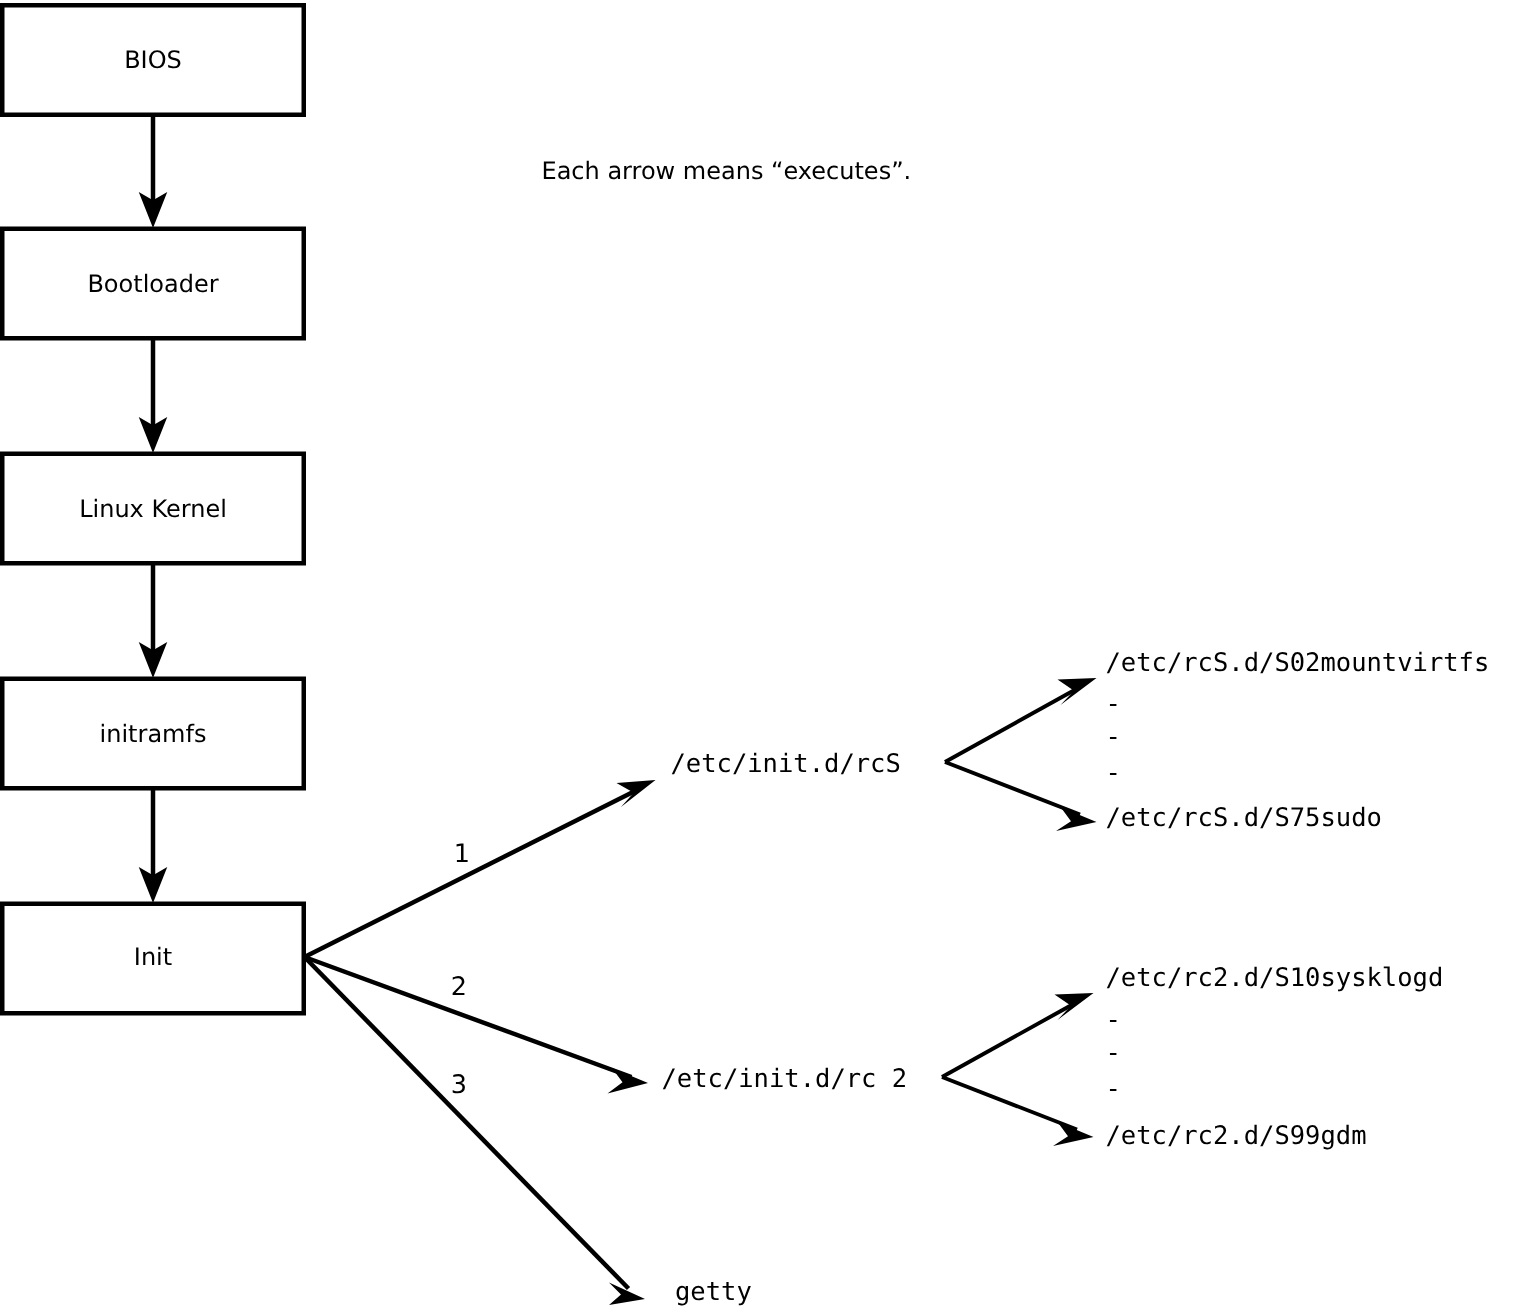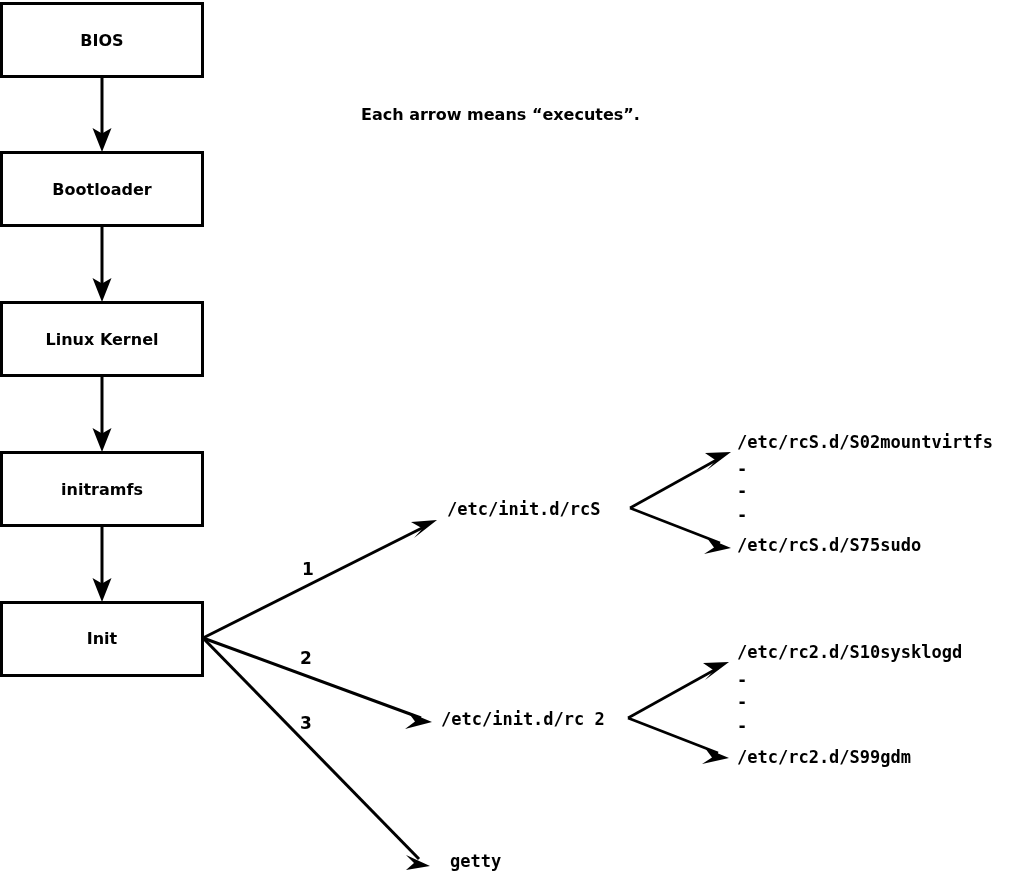--- a/index.html
+++ b/index.html
@@ -10,21 +10,20 @@
   body {
     width: 1024px;
     height: 875px;
     font-family: "Liberation Sans", sans-serif;
     overflow: hidden;
   }
   #diagram-root {
     position: relative;
     width: 1024px;
     height: 875px;
-    font-weight: bold;
   }
   svg.diagram-canvas {
     position: absolute;
     top: 0;
     left: 0;
     width: 1024px;
     height: 875px;
     display: block;
   }
   .node-box {

